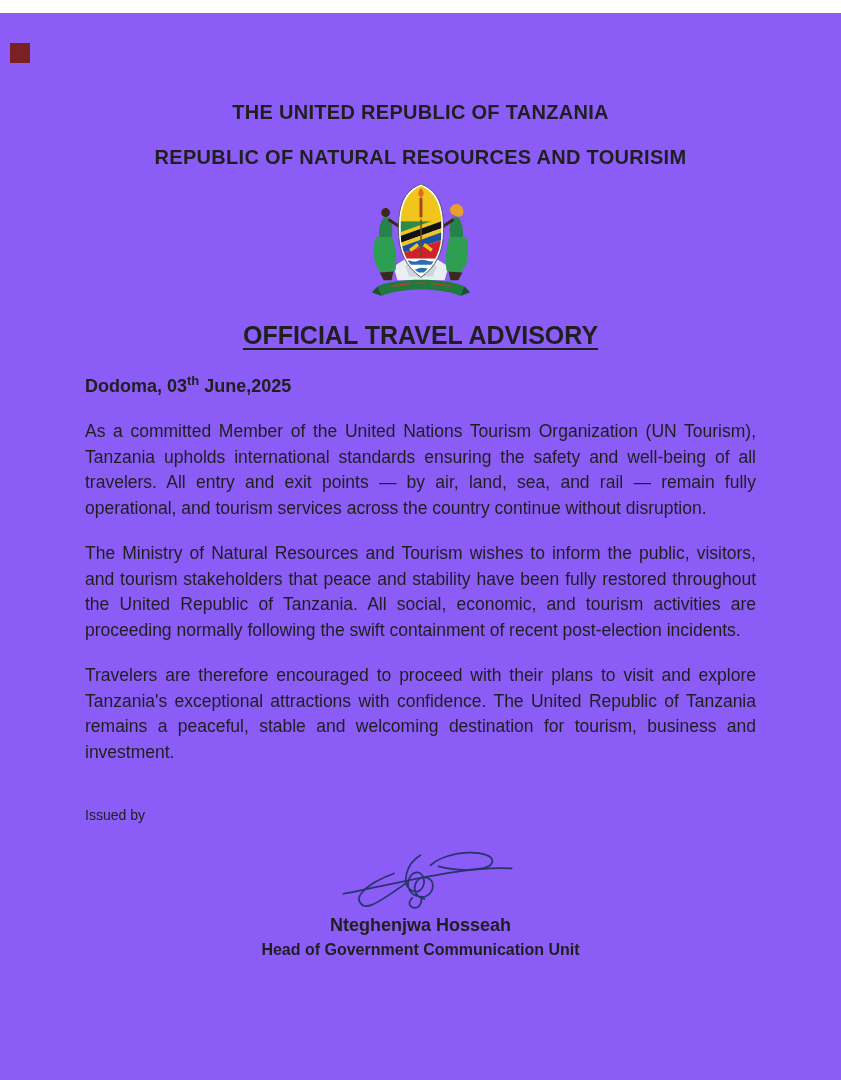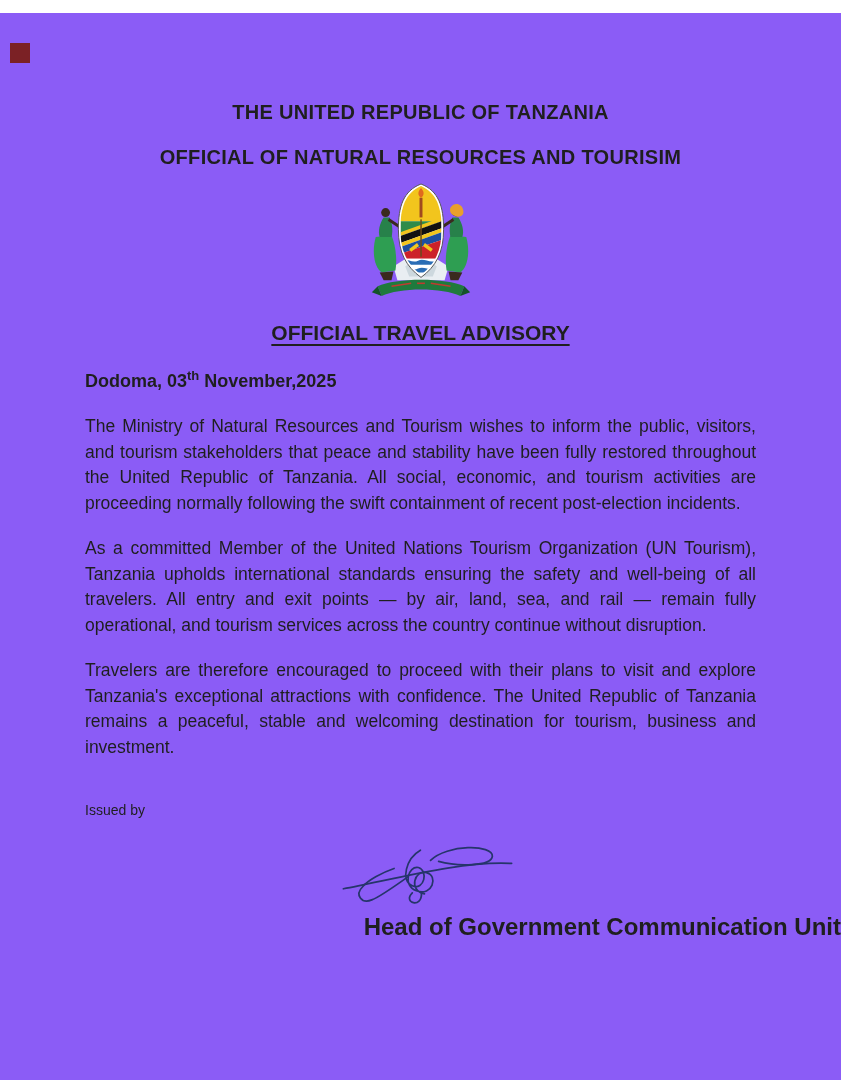--- a/index.html
+++ b/index.html
@@ -35,21 +35,21 @@
   }
   .emblem-wrap {
     margin-top:9px;
     text-align:center;
     height:132px;
   }
   .emblem-wrap svg { width:118px; height:130px; }
   .advisory-heading {
     margin-top:11px;
     text-align:center;
-    font-size:21px;
+    font-size:25px;
     font-weight:bold;
   }
   .advisory-heading span {
     text-decoration:underline;
     text-decoration-thickness:2px;
     text-underline-offset:4px;
   }
   .date-line {
     margin:23px 0 0 85px;
     font-size:18px;
@@ -73,35 +73,35 @@
     height:78px;
   }
   .signature-wrap svg { width:175px; height:76px; margin-left:14px; }
   .signer-name {
     text-align:center;
     font-size:18px;
     font-weight:bold;
     margin-top:2px;
   }
   .signer-role {
-    text-align:right;
-    font-size:24px;
+    text-align:center;
+    font-size:16px;
     font-weight:bold;
     margin-top:5px;
   }
 </style>
 </head>
 <body>
 
 <div class="page">
 
   <div class="artifact-square"></div>
 
   <div class="title-line1">THE UNITED REPUBLIC OF TANZANIA</div>
-  <div class="title-line2">OFFICIAL OF NATURAL RESOURCES AND TOURISIM</div>
+  <div class="title-line2">REPUBLIC OF NATURAL RESOURCES AND TOURISIM</div>
 
   <div class="emblem-wrap">
     <svg viewBox="0 0 120 128" aria-hidden="true">
 
       <polygon points="32,88 60,70 88,88 84,102 36,102" fill="#e9eef2"></polygon>
       <polygon points="44,88 60,74 76,88 72,98 48,98" fill="#cdd8de"></polygon>
 
       <path d="M14,58 C10,72 12,88 20,94 L34,92 C36,80 34,66 30,56 Z" fill="#2e9e52"></path>
       <path d="M22,38 C18,44 16,52 18,58 L30,58 C32,50 30,42 28,38 Z" fill="#27814a"></path>
       <circle cx="24" cy="33" r="4.5" fill="#3a2a1e"></circle>
@@ -151,38 +151,39 @@
         <line x1="70" y1="105" x2="90" y2="108"></line>
       </g>
     </svg>
   </div>
 
   <div class="advisory-heading">
     <span>OFFICIAL TRAVEL ADVISORY</span>
   </div>
 
   <div class="date-line">
-    <span>Dodoma, 03</span><sup>th</sup><span> November,2025</span>
+    <span>Dodoma, 03</span><sup>th</sup><span> June,2025</span>
   </div>
 
   <div class="body-text">
+    <p>As a committed Member of the United Nations Tourism Organization (UN Tourism), Tanzania upholds international standards ensuring the safety and well-being of all travelers. All entry and exit points — by air, land, sea, and rail — remain fully operational, and tourism services across the country continue without disruption.</p>
     <p>The Ministry of Natural Resources and Tourism wishes to inform the public, visitors, and tourism stakeholders that peace and stability have been fully restored throughout the United Republic of Tanzania. All social, economic, and tourism activities are proceeding normally following the swift containment of recent post-election incidents.</p>
-    <p>As a committed Member of the United Nations Tourism Organization (UN Tourism), Tanzania upholds international standards ensuring the safety and well-being of all travelers. All entry and exit points — by air, land, sea, and rail — remain fully operational, and tourism services across the country continue without disruption.</p>
     <p>Travelers are therefore encouraged to proceed with their plans to visit and explore Tanzania's exceptional attractions with confidence. The United Republic of Tanzania remains a peaceful, stable and welcoming destination for tourism, business and investment.</p>
   </div>
 
   <div class="issued-by">Issued by</div>
 
   <div class="signature-wrap">
     <svg viewBox="0 0 170 75" aria-hidden="true">
       <g fill="none" stroke="#26356b" stroke-width="1.7" stroke-linecap="round">
         <path d="M2,58 C46,50 118,30 168,33"></path>
         <path d="M88,30 C104,14 150,14 149,26 C148,36 114,36 96,31"></path>
         <path d="M78,20 C64,28 58,50 70,55 C82,60 86,40 76,37 C66,35 60,55 74,60 C90,66 96,45 84,42 C72,39 66,60 82,63"></path>
         <path d="M52,38 C40,42 26,50 21,56 C13,64 20,73 30,69 C38,66 52,56 66,46"></path>
         <path d="M70,62 C60,72 80,78 79,62"></path>
       </g>
     </svg>
   </div>
 
+  <div class="signer-name">Nteghenjwa Hosseah</div>
   <div class="signer-role">Head of Government Communication Unit</div>
 
 </div>
 
 </body></html>

